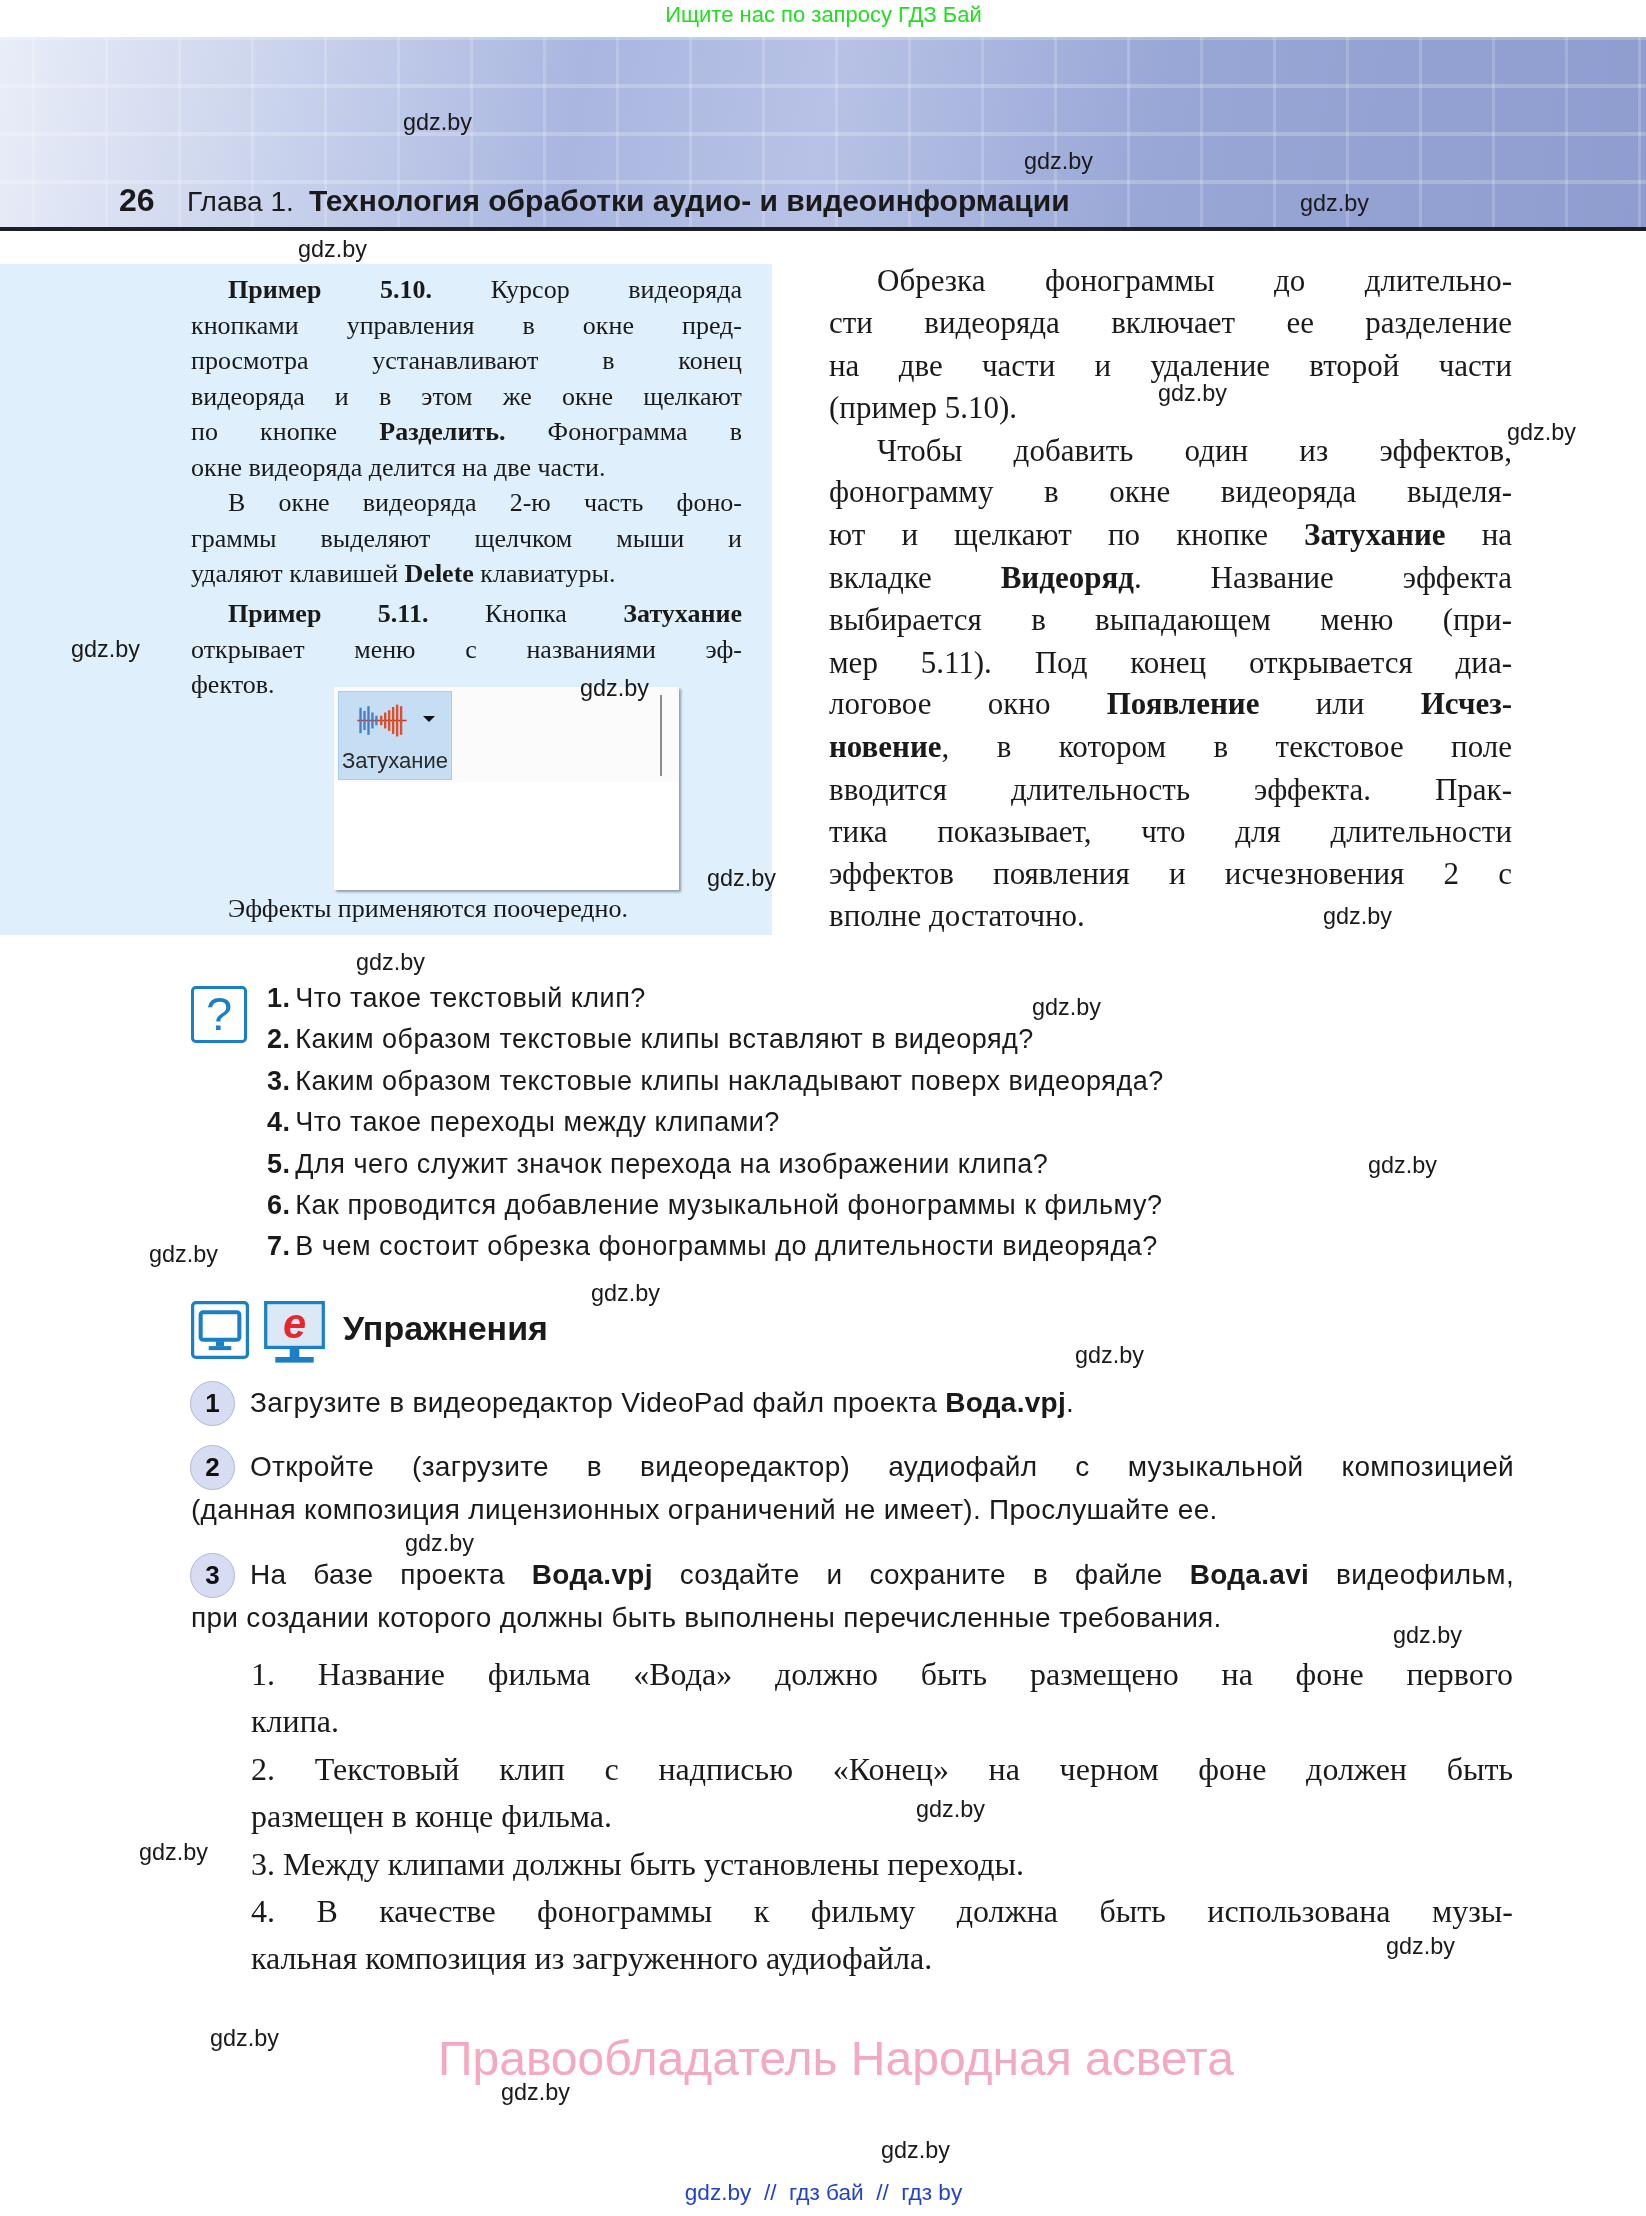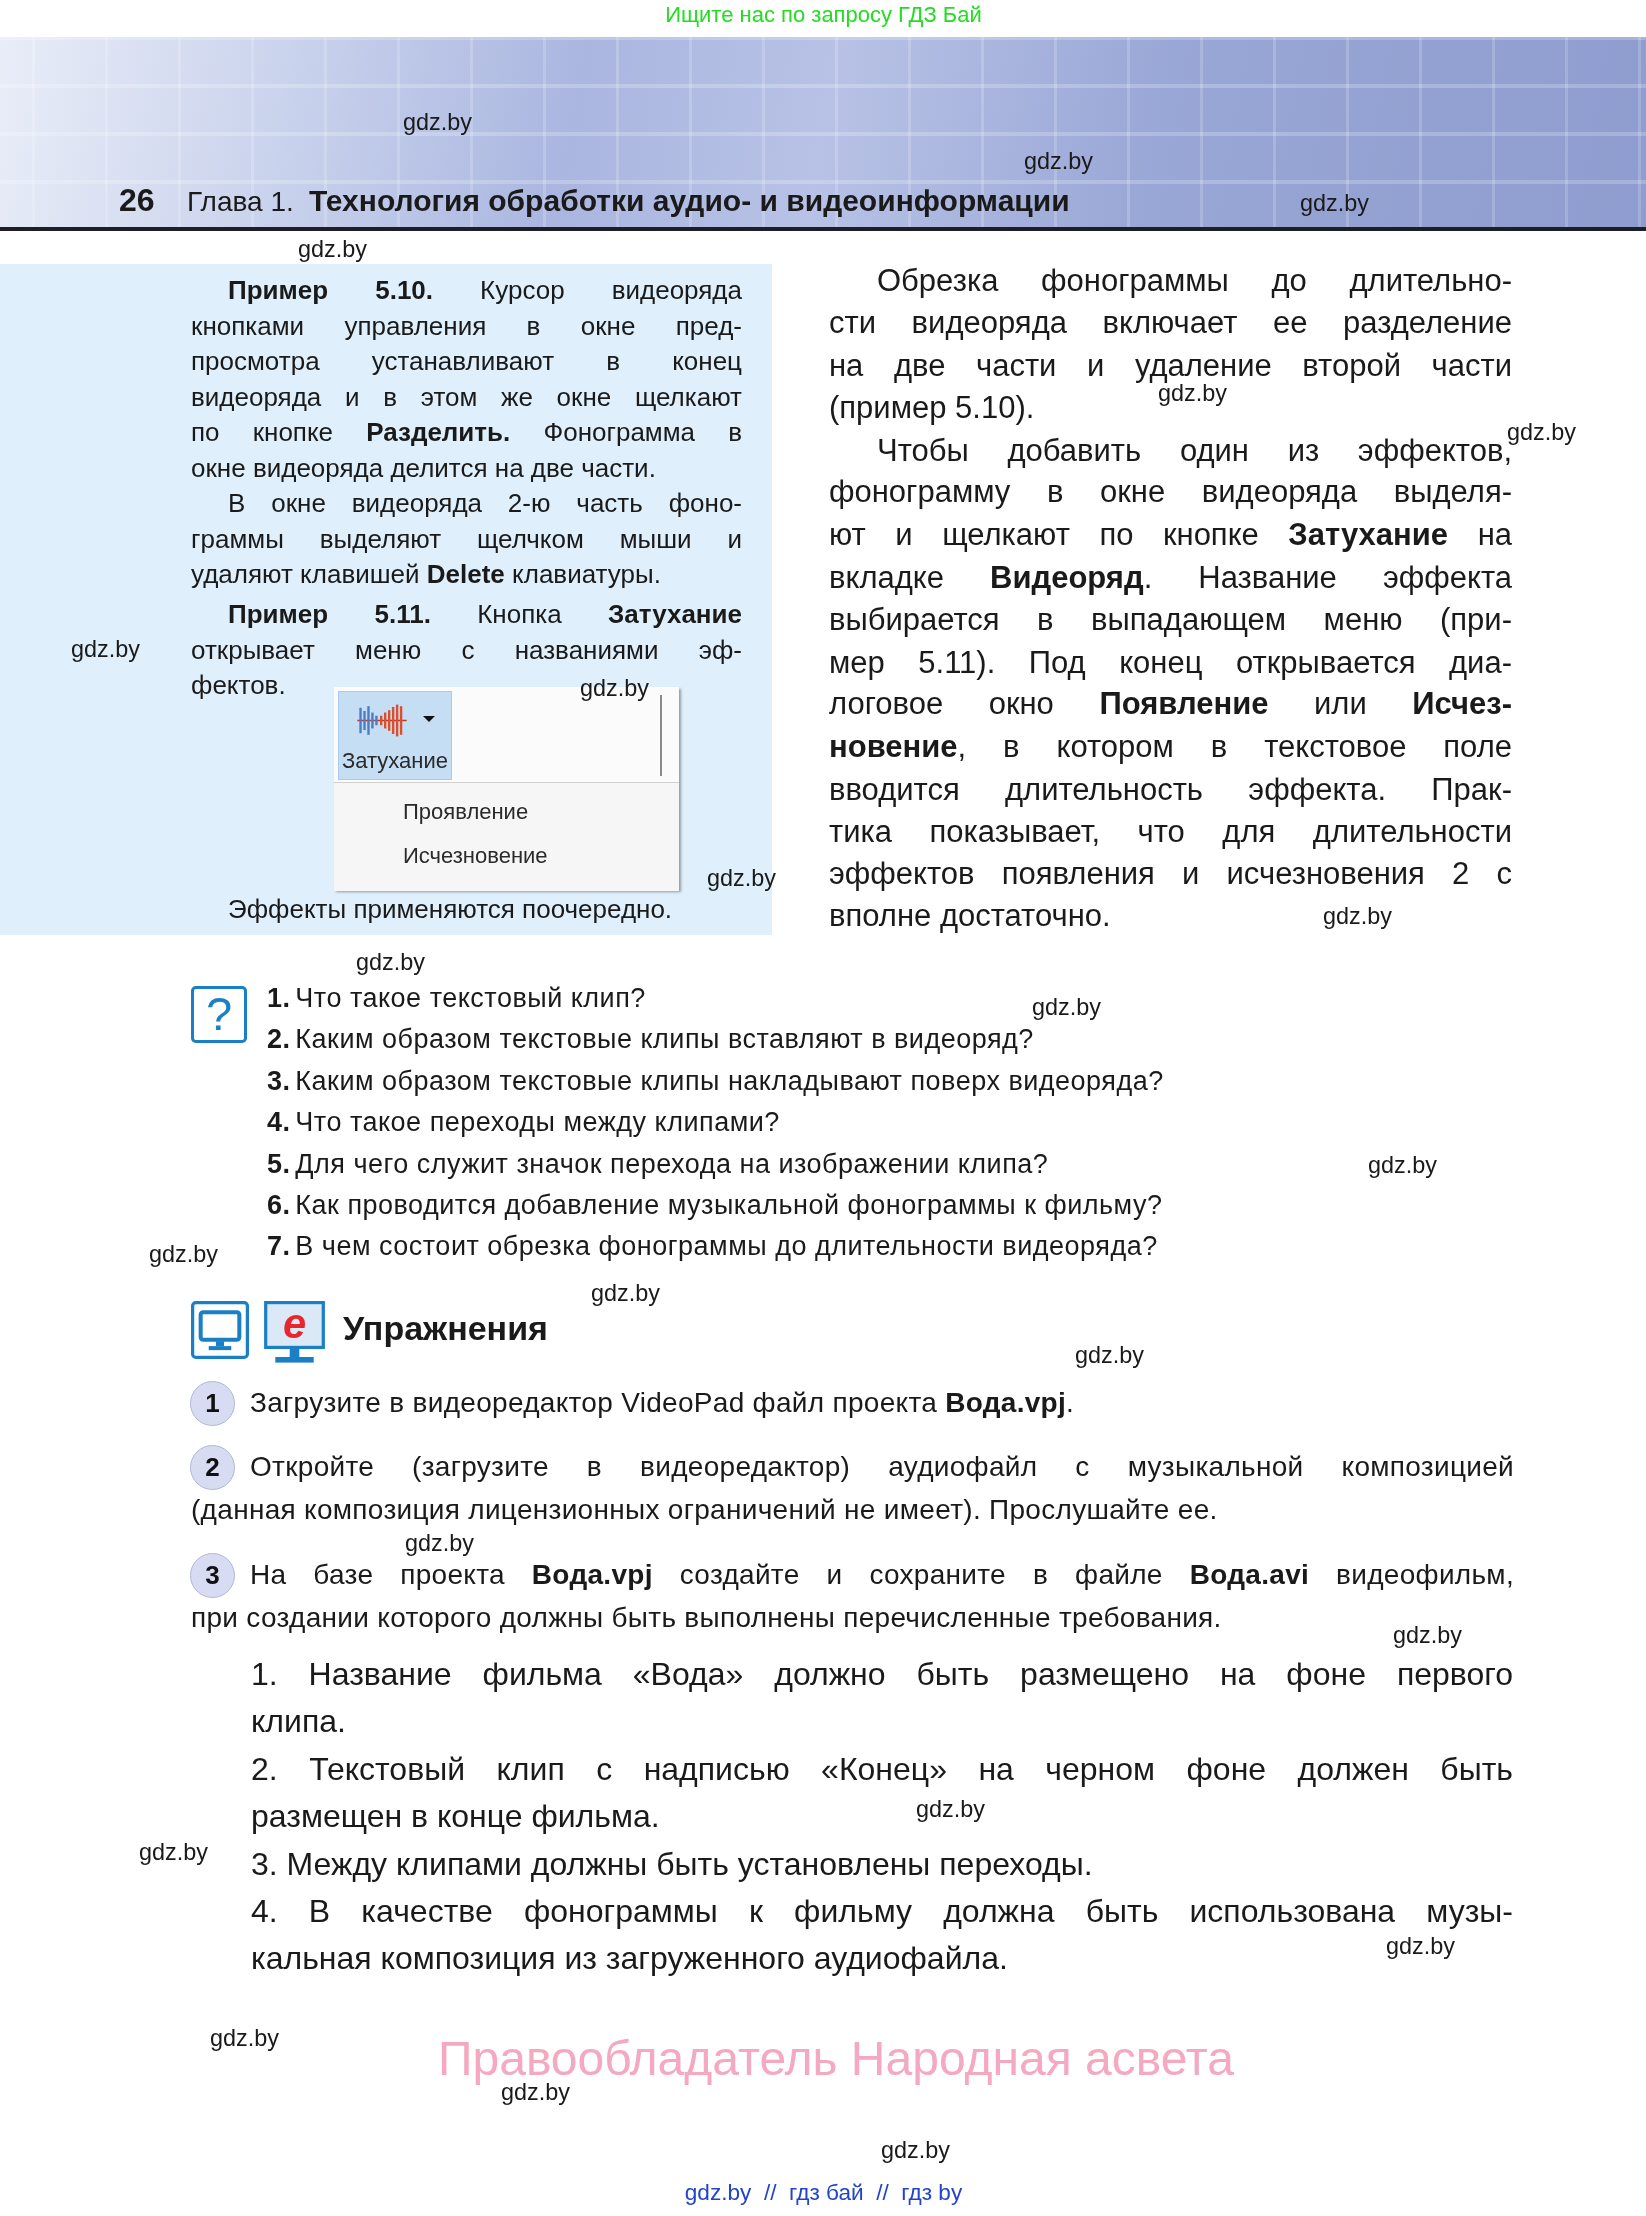--- a/index.html
+++ b/index.html
@@ -3,21 +3,21 @@
 <meta charset="utf-8">
 <style>
   html, body { margin: 0; padding: 0; }
   body {
     width: 1647px; height: 2216px; position: relative; overflow: hidden;
     background: #ffffff; color: #1a1a1a;
     font-family: "Liberation Serif", "DejaVu Serif", serif;
   }
   .abs { position: absolute; }
   .sans { font-family: Liberation Sans, sans-serif; }
-  .serif { font-family: Liberation Sans, sans-serif; }
+  .serif { font-family: Liberation Serif, serif; }
 
   
   #promo { left: 0; width: 1647px; top: 1.6px; text-align: center; font-size: 22px; color: #22dd22; }
 
   
   #header-band {
     left: 0; top: 37px; width: 1647px; height: 191px;
     background:
       repeating-linear-gradient(90deg, rgba(255,255,255,0.0) 0 32px, rgba(255,255,255,0.18) 32px 35px, rgba(255,255,255,0) 35px 73px),
       repeating-linear-gradient(0deg, rgba(255,255,255,0.0) 0 44px, rgba(255,255,255,0.22) 44px 48px),
@@ -113,24 +113,20 @@
             <line x1="45" y1="5" x2="45" y2="39"></line>
           <line x1="50" y1="2" x2="50" y2="42"></line>
             <line x1="55" y1="4" x2="55" y2="40"></line>
         </g>
       </svg>
       <span class="caret" style="left:84px;top:24px"></span>
       <div class="rib-label">Затухание</div>
     </div>
     <div id="rib-sep"></div>
   </div>
-  <div id="menu">
-    <div class="menu-item" style="top:16px">Проявление</div>
-    <div class="menu-item" style="top:60px">Исчезновение</div>
-  </div>
 </div>
 
 <div class="lcol serif last" style="top:891px; left:228px; width:516px">Эффекты применяются поочередно.</div>
 
 <div class="rcol serif indent" style="top:260px; padding-left:48px">Обрезка фонограммы до длительно-</div>
 <div class="rcol serif" style="top:302px">сти видеоряда включает ее разделение</div>
 <div class="rcol serif" style="top:345px">на две части и удаление второй части</div>
 <div class="rcol serif last" style="top:387px">(пример 5.10).</div>
 <div class="rcol serif indent" style="top:430px; padding-left:48px">Чтобы добавить один из эффектов,</div>
 <div class="rcol serif" style="top:471px">фонограмму в окне видеоряда выделя-</div>

